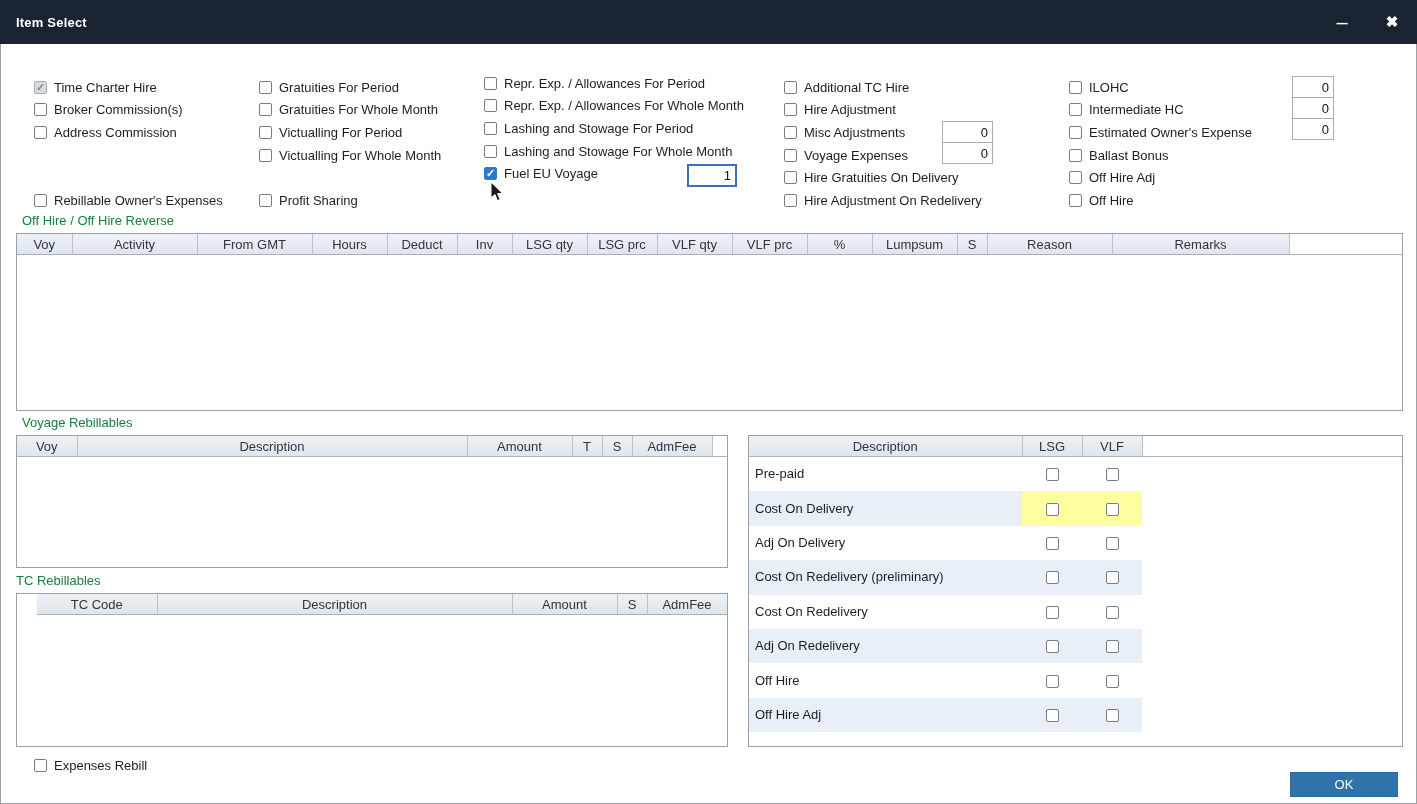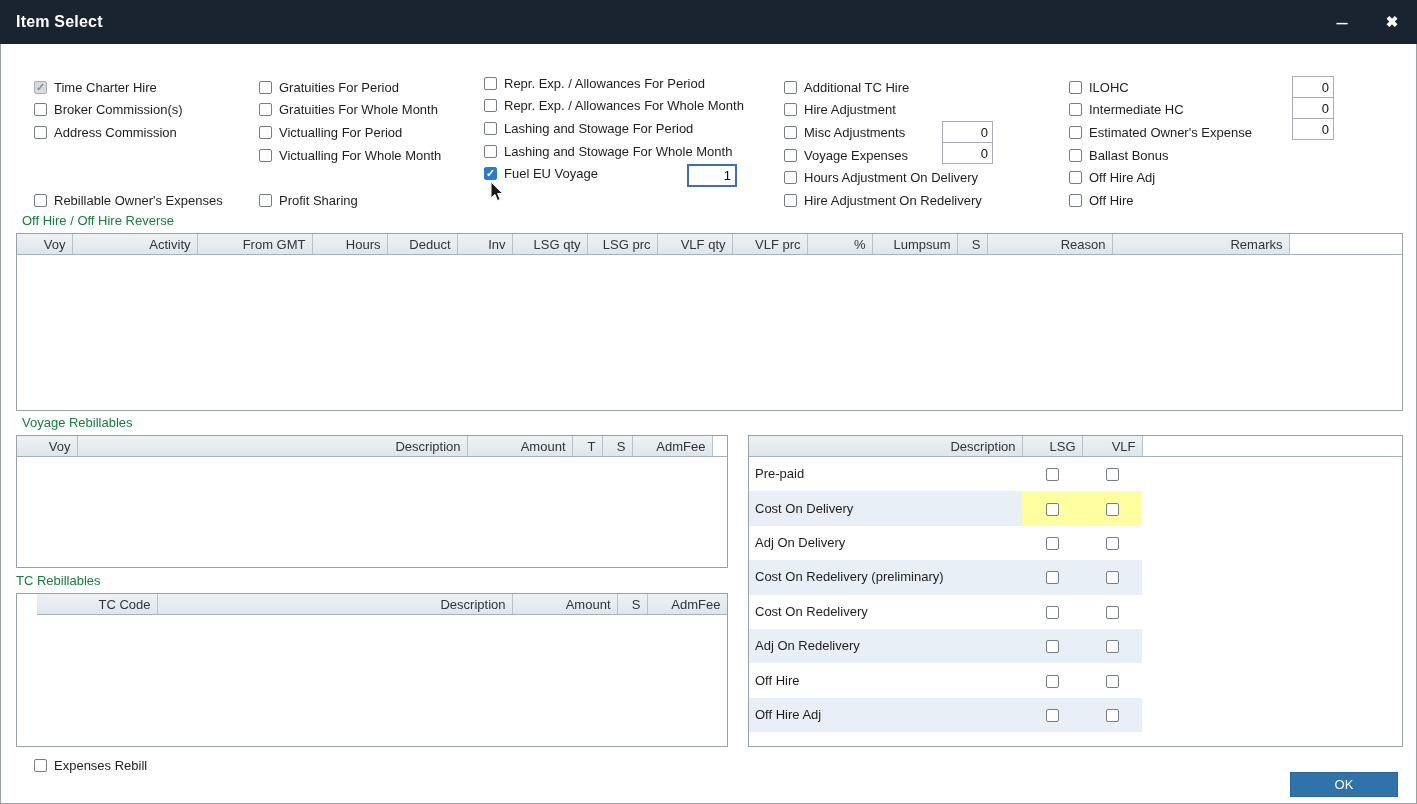--- a/index.html
+++ b/index.html
@@ -1,20 +1,20 @@
 <!DOCTYPE html>
 <html><head>
 <meta charset="utf-8">
 <style>
   html,body{margin:0;padding:0;}
   body{background:#c9c9c9;font-family:"Liberation Sans",sans-serif;}
   .window{position:relative;width:1417px;height:804px;background:#ffffff;font-size:13px;color:#1e1e1e;overflow:hidden;box-shadow:inset 0 0 0 1px #9aa0a6;}
   
   .titlebar{position:absolute;left:0;top:0;width:100%;height:44px;background:#1a2430;display:flex;align-items:center;}
-  .titlebar-title{color:#ffffff;font-weight:700;font-size:16px;margin-left:16px;letter-spacing:.2px;}
+  .titlebar-title{color:#ffffff;font-weight:700;font-size:13px;margin-left:16px;letter-spacing:.2px;}
   .win-btns{margin-left:auto;display:flex;align-items:center;height:100%;}
   .win-btn{width:50px;height:100%;display:flex;align-items:center;justify-content:center;color:#ffffff;}
   .min-btn{font-size:20px;}
   .close-btn{font-size:15px;font-weight:700;}
   
   .cb-col{position:absolute;display:flex;flex-direction:column;}
   .cbrow{display:flex;align-items:center;height:22.6px;white-space:nowrap;}
   .cb{width:13px;height:13px;border:1px solid #767d85;border-radius:2px;background:#fff;margin-right:7px;flex:none;position:relative;box-sizing:border-box;}
   .cb.on{background:#2a7ad2;border-color:#2a7ad2;}
   .cb.on::after{content:"\2713";position:absolute;left:0;top:-1px;width:11px;text-align:center;line-height:13px;font-size:11px;font-weight:700;color:#fff;}
@@ -23,21 +23,21 @@
   .cb.disabled.on::after{color:#868f96;}
   .cbcell .cb{margin:0;display:inline-block;vertical-align:middle;}
   
   .num-input{position:absolute;border:1px solid #a9acb0;text-align:right;padding:0 4px 0 0;font:13px "Liberation Sans",sans-serif;color:#111;height:22px;box-sizing:border-box;background:#fff;outline:none;}
   .fuel-input{border:2px solid #3d6fb5;height:23px;}
   
   .section-label{position:absolute;font-size:13px;color:#15803d;white-space:nowrap;}
   
   .grid{position:absolute;border:1px solid #98a1aa;background:#fff;overflow:hidden;box-sizing:border-box;}
   .grid table{border-collapse:collapse;table-layout:fixed;width:100%;}
-  .grid th{background:linear-gradient(#eef2f6,#dee5eb);border-right:1px solid #b9c2ca;border-bottom:1px solid #a7b1ba;font-weight:400;text-align:right;padding:0 6px;height:20px;font-size:13px;color:#2f353b;overflow:hidden;white-space:nowrap;}
+  .grid th{background:linear-gradient(#eef2f6,#dee5eb);border-right:1px solid #b9c2ca;border-bottom:1px solid #a7b1ba;font-weight:400;text-align:center;padding:0 6px;height:20px;font-size:13px;color:#2f353b;overflow:hidden;white-space:nowrap;}
   .grid th.filler{background:#fff;border-right:none;}
   
   .right-panel td{height:22.4px;line-height:22px;padding:0;font-size:13px;overflow:hidden;white-space:nowrap;}
   .right-panel td.desc{padding:6px 6px;margin-top:36px;}
   .right-panel td.cbcell{text-align:center;}
   .right-panel tr.alt td.striped{background:#e8eff6;}
   .right-panel tr.hl td.cbcell{background:#feff9e;}
   
   .ok-button{position:absolute;left:1290px;top:772px;width:106px;height:23px;background:#2f73aa;color:#fff;border:1px solid #2a679a;font:13px "Liberation Sans",sans-serif;display:flex;align-items:center;justify-content:center;}
   .bottom-check{position:absolute;left:34px;top:754px;}
@@ -136,21 +136,21 @@
     <div class="cbrow">
       <span class="cb"></span>
       <span>Misc Adjustments</span>
     </div>
     <div class="cbrow">
       <span class="cb"></span>
       <span>Voyage Expenses</span>
     </div>
     <div class="cbrow">
       <span class="cb"></span>
-      <span>Hours Adjustment On Delivery</span>
+      <span>Hire Gratuities On Delivery</span>
     </div>
     <div class="cbrow">
       <span class="cb"></span>
       <span>Hire Adjustment On Redelivery</span>
     </div>
   </div>
 
   <div class="cb-col" style="left:1069px;top:76px;">
     <div class="cbrow">
       <span class="cb"></span>

